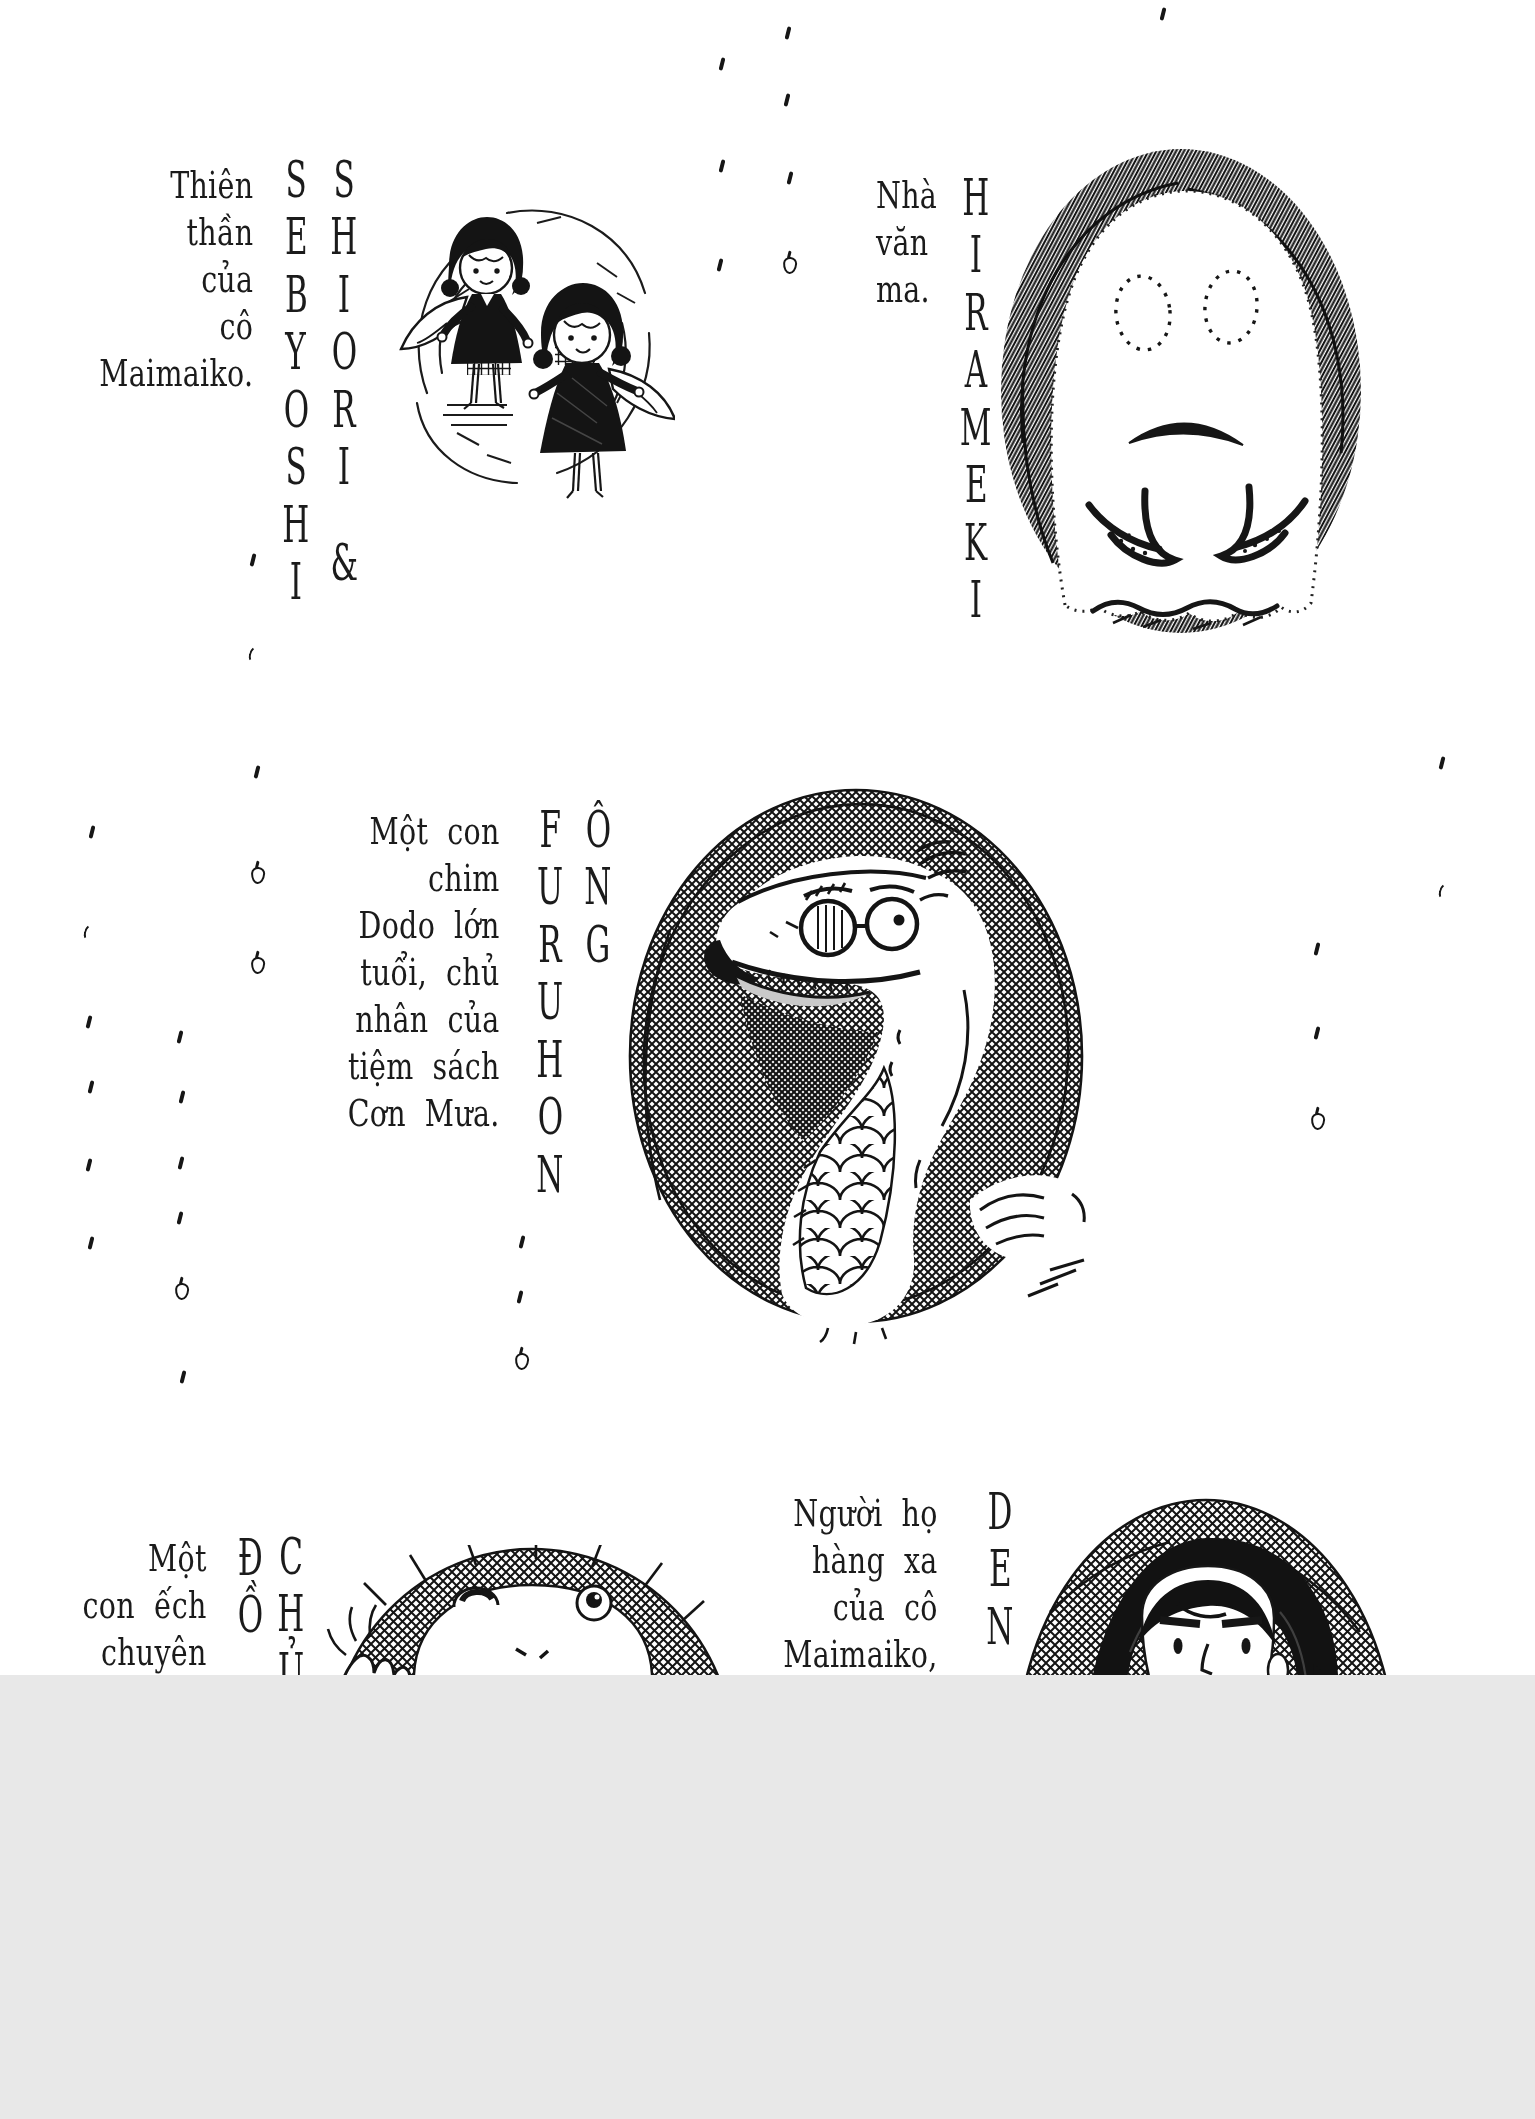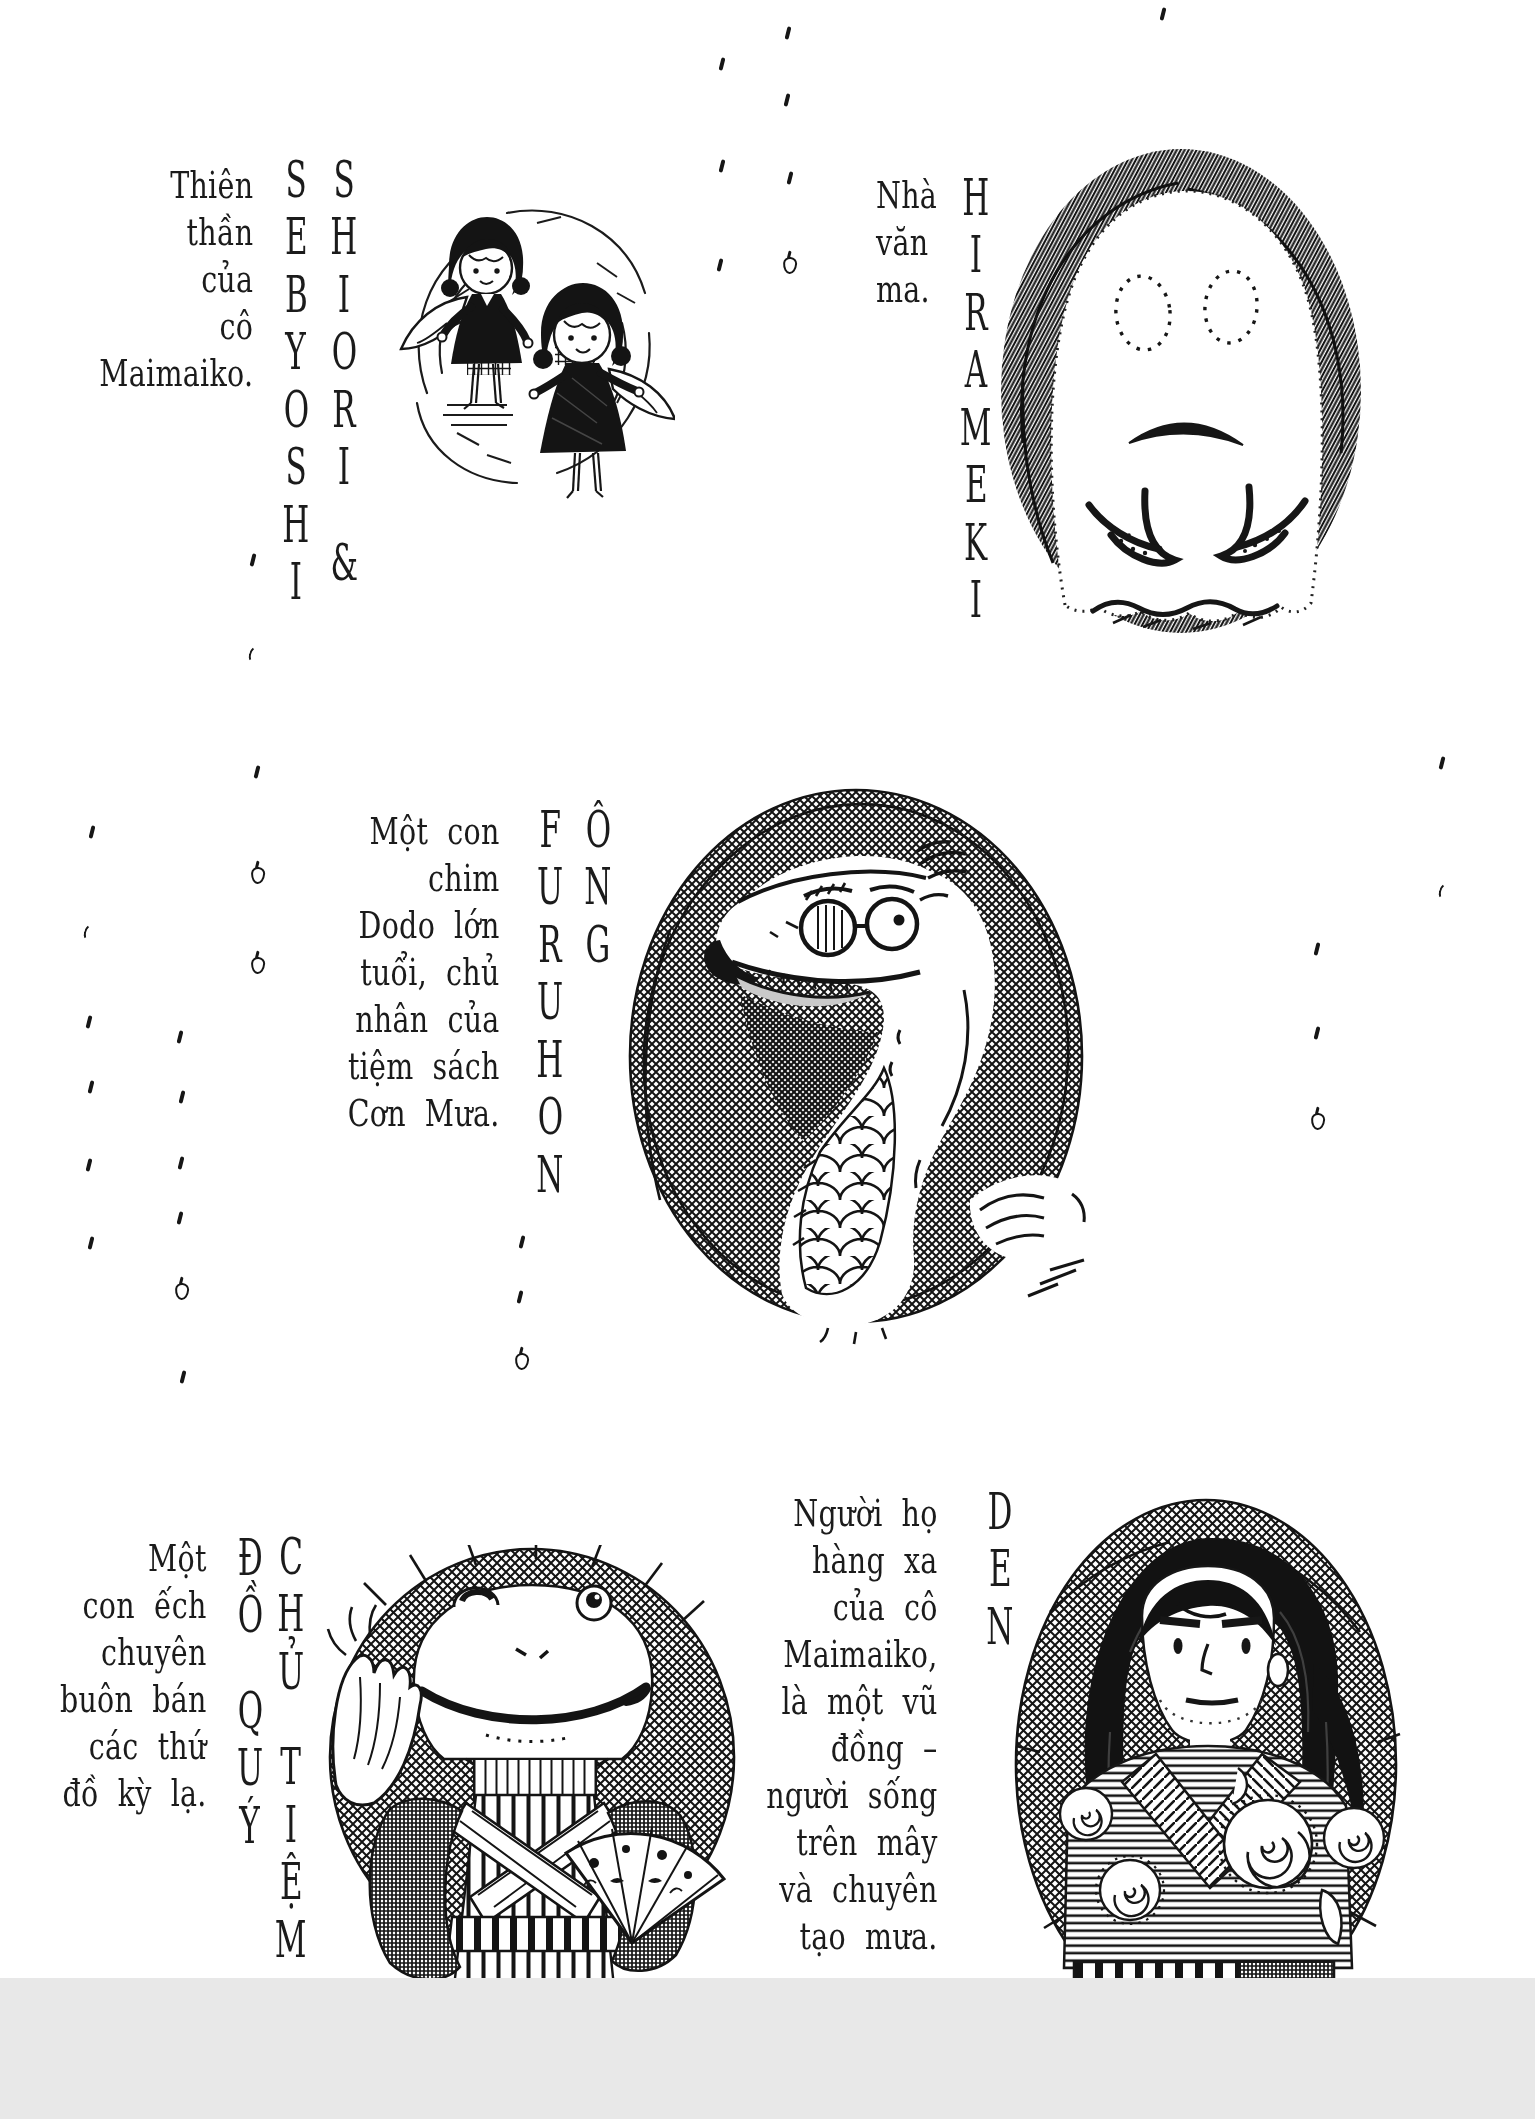--- a/index.html
+++ b/index.html
@@ -1,16 +1,16 @@
 <!DOCTYPE html>
 <html><head>
 <meta charset="utf-8">
 <style>
   html,body{margin:0;padding:0;background:#e8e8e8;}
-  #page{position:relative;width:1535px;height:1978px;margin:0 auto;background:#ffffff;overflow:hidden;
+  #page{position:relative;width:1535px;height:1675px;margin:0 auto;background:#ffffff;overflow:hidden;
         font-family:"DejaVu Serif","Liberation Serif",serif;color:#1b1b1b;}
   .desc{position:absolute;font-size:38px;line-height:47px;white-space:pre-line;
         letter-spacing:0.01em;word-spacing:0.34em;}
   .desc.r{text-align:right;transform:scaleX(0.75);transform-origin:top right;}
   .desc.l{text-align:left;transform:scaleX(0.75);transform-origin:top left;}
   .namecol{position:absolute;width:60px;display:flex;flex-direction:column;align-items:center;}
   .namecol .lt{height:57.5px;display:flex;align-items:center;justify-content:center;
         font-size:50px;line-height:1;transform:scaleX(0.62);}
   .namecol .gap{height:38px;}
   .fig{position:absolute;}

